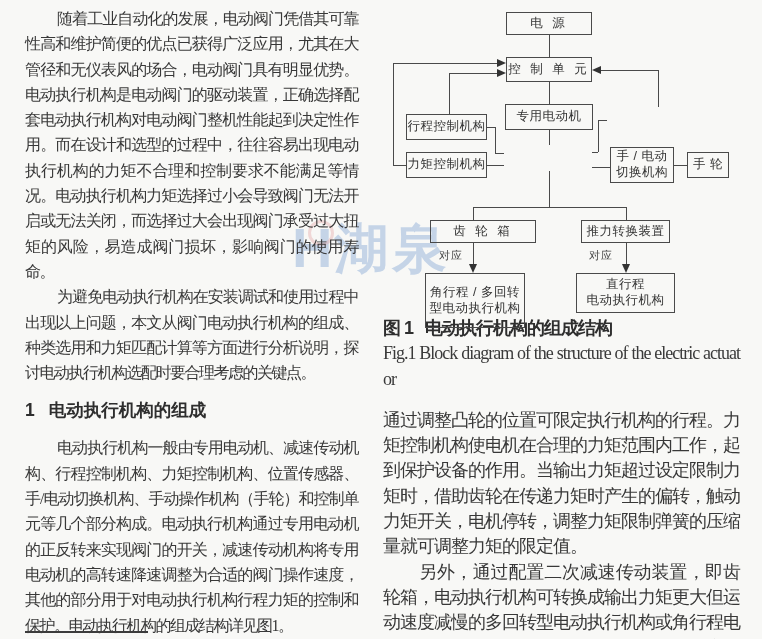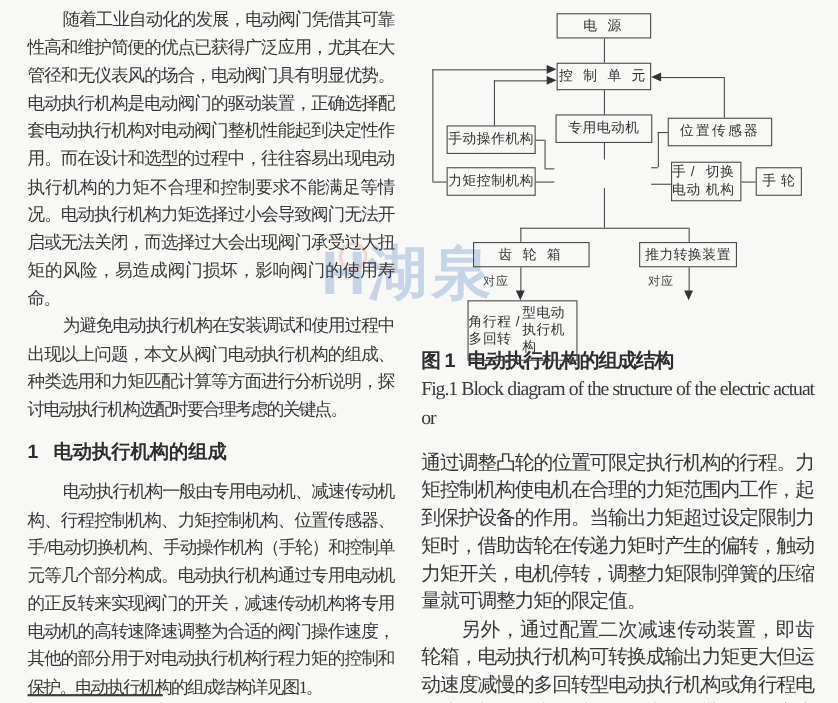--- a/index.html
+++ b/index.html
@@ -39,25 +39,25 @@
     background:#3c3c3c;z-index:3;
   }
   
   .diagram{position:relative;height:316px;}
   .nd{
     position:absolute;
     border:1px solid #4a4a4a;
     display:flex;align-items:center;justify-content:center;
     font-family:"Liberation Sans", sans-serif;
     font-size:12.5px;color:#333;
-    letter-spacing:.5px;line-height:1.25;
+    letter-spacing:.5px;line-height:1.25;text-align:center;
     box-sizing:border-box;background:transparent;
   }
   .nd.sp{letter-spacing:3px;}
-  .nd.two{flex-direction:row;letter-spacing:.5px;font-size:12.5px;}
+  .nd.two{flex-direction:column;letter-spacing:.5px;font-size:12.5px;}
   .ln{position:absolute;background:#4a4a4a;z-index:0;}
   .h{height:1px;} .v{width:1px;}
   .arr{position:absolute;width:0;height:0;z-index:1;}
   .arr.right{border-top:4px solid transparent;border-bottom:4px solid transparent;border-left:9px solid #333;}
   .arr.left {border-top:4px solid transparent;border-bottom:4px solid transparent;border-right:9px solid #333;}
   .arr.down {border-left:4px solid transparent;border-right:4px solid transparent;border-top:9px solid #333;}
   .corr{
     position:absolute;font-family:"Liberation Sans", sans-serif;
     font-size:11px;color:#444;letter-spacing:1px;
   }
@@ -118,33 +118,36 @@
   </div>
   <div class="footnote-rule"></div>
 
   <div class="col-right">
 
     <div class="diagram">
 
       <div class="nd sp" style="left:123px;top:12px;width:86px;height:23px;">电 源</div>
       <div class="nd" style="left:122px;top:104px;width:88px;height:26px;">专用电动机</div>
       <div class="nd sp" style="left:123px;top:57px;width:86px;height:25px;">控 制 单 元</div>
-      <div class="nd" style="left:23px;top:114px;width:81px;height:26px;">手动操作机构</div>
+      <div class="nd" style="left:23px;top:114px;width:81px;height:26px;">行程控制机构</div>
       <div class="nd" style="left:23px;top:152px;width:81px;height:26px;">力矩控制机构</div>
-      <div class="nd" style="left:224px;top:107px;width:95px;height:26px;letter-spacing:2px;">位置传感器</div>
       <div class="nd two" style="left:227px;top:147px;width:64px;height:36px;">
         <span>手 / 电动</span>
         <span>切换机构</span>
       </div>
       <div class="nd" style="left:304px;top:152px;width:42px;height:26px;">手 轮</div>
       <div class="nd sp" style="left:47px;top:220px;width:106px;height:23px;">齿 轮 箱</div>
       <div class="nd" style="left:198px;top:220px;width:89px;height:23px;">推力转换装置</div>
       <div class="nd two" style="left:42px;top:273px;width:100px;height:55px;">
         <span>角行程 / 多回转</span>
         <span>型电动执行机构</span>
+      </div>
+      <div class="nd two" style="left:193px;top:273px;width:99px;height:40px;">
+        <span>直行程</span>
+        <span>电动执行机构</span>
       </div>
 
       <div class="corr" style="left:56px;top:248px;">对应</div>
       <div class="corr" style="left:206px;top:248px;">对应</div>
 
       <div class="ln v" style="left:166px;top:35px;height:22px;"></div>
       <div class="ln v" style="left:166px;top:82px;height:22px;"></div>
       <div class="ln v" style="left:166px;top:130px;height:15px;"></div>
       <div class="ln v" style="left:166px;top:171px;height:36px;"></div>
       <div class="ln h" style="left:90px;top:207px;width:153px;"></div>

